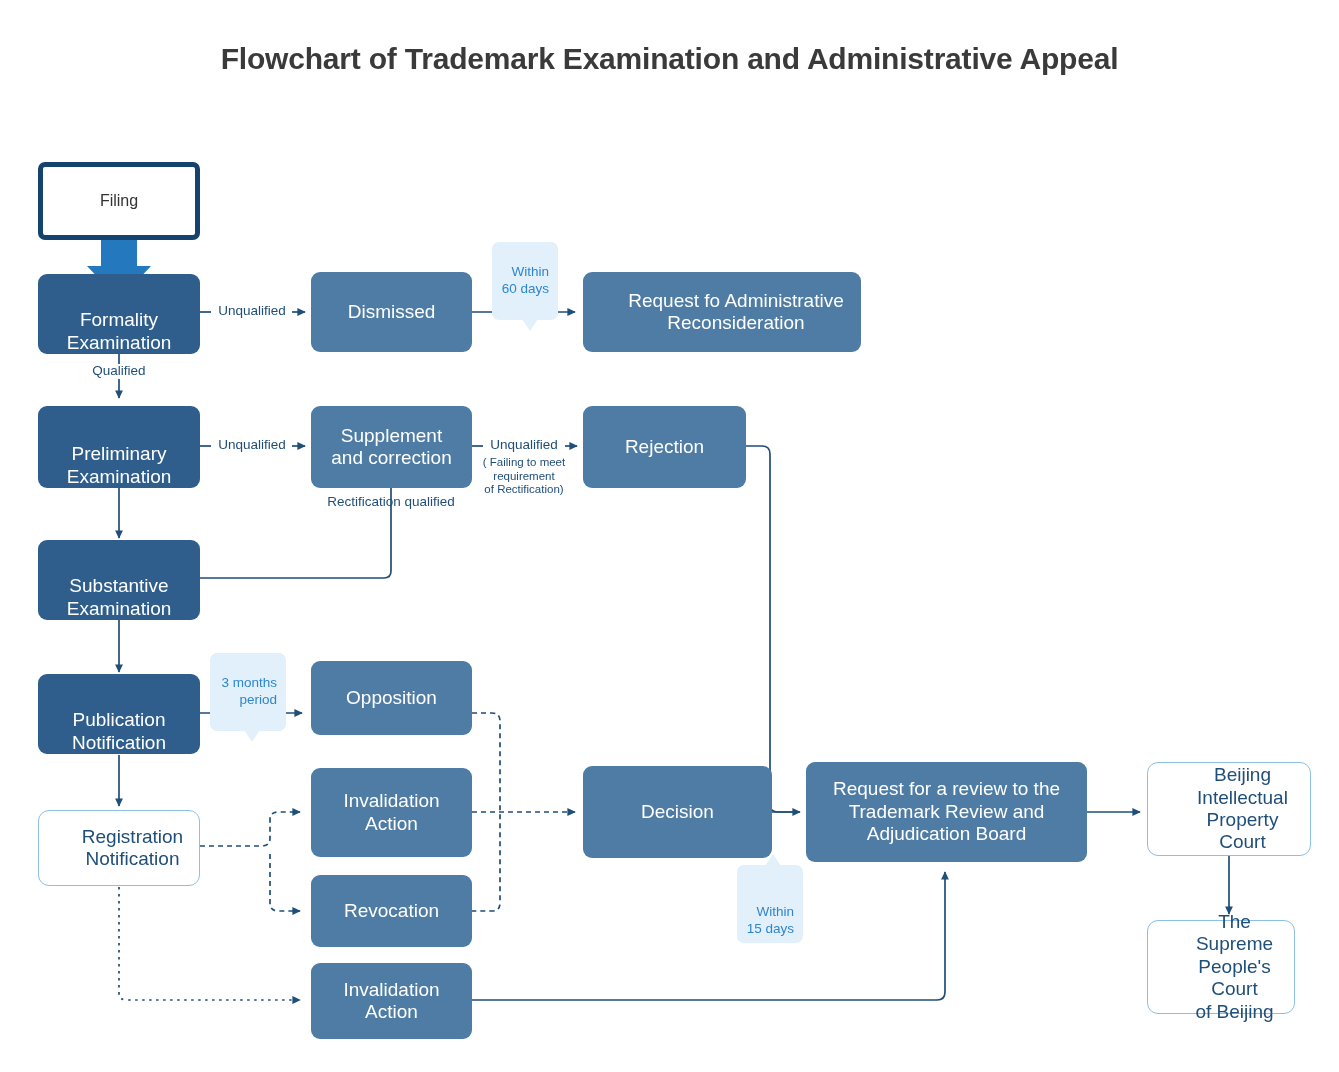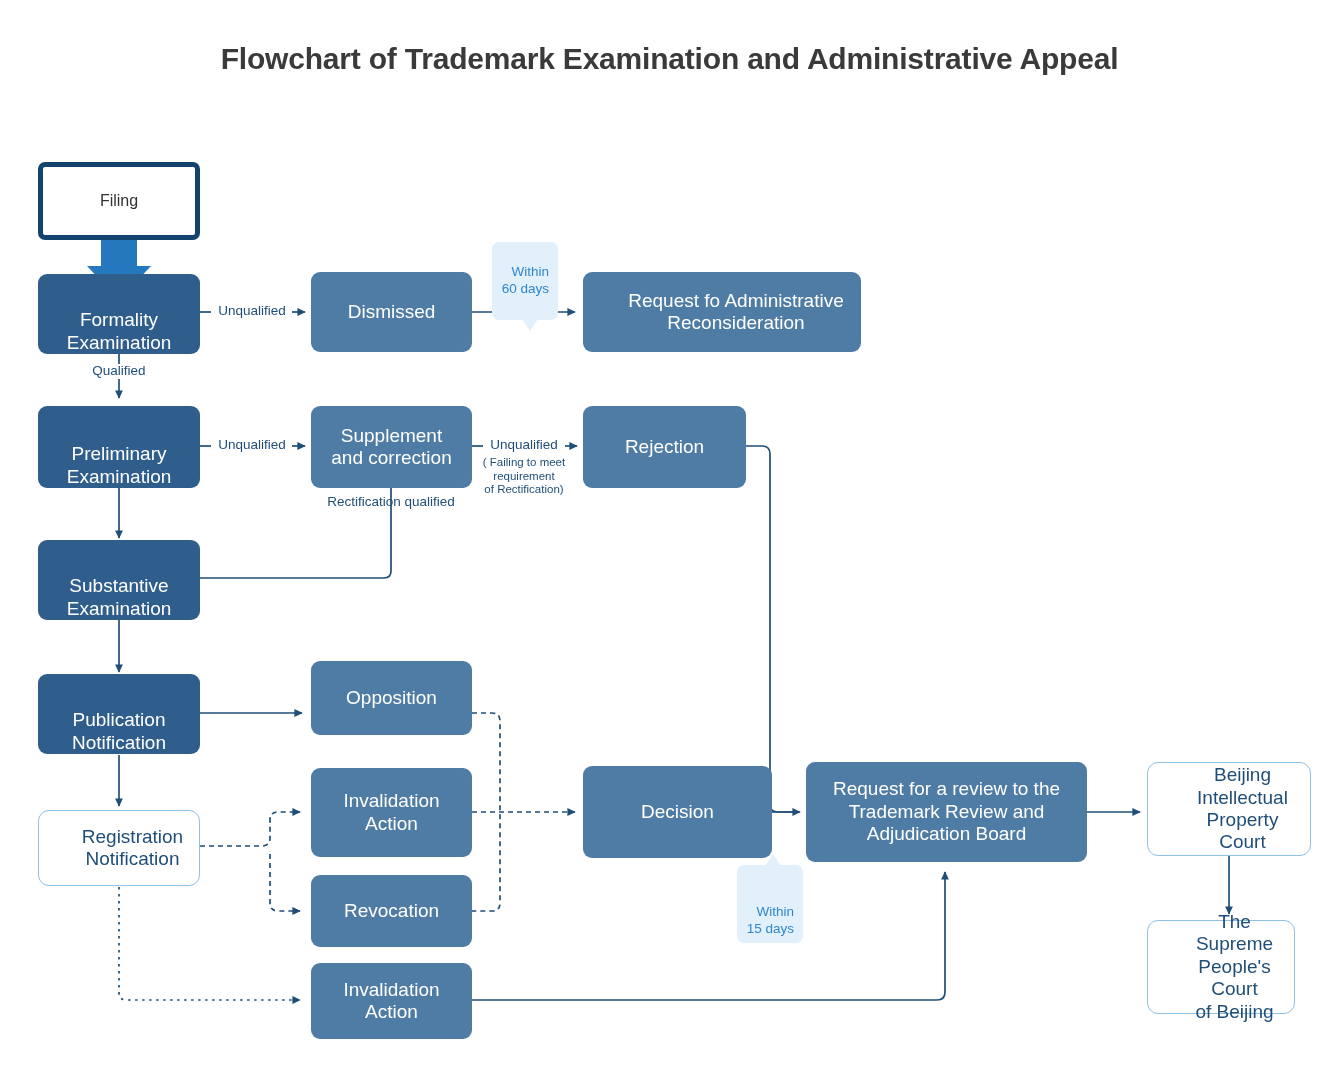--- a/index.html
+++ b/index.html
@@ -313,20 +313,25 @@
 of Rectification)</div>
 
   <div class="edge-label" style="left:308px; top:494px; width:166px;">Rectification qualified</div>
 
   <div class="bubble" style="left:492px; top:242px; width:66px;">
     <span>Within
 60 days</span>
     <span class="tail-down"></span>
   </div>
 
+  <div class="bubble" style="left:210px; top:653px; width:76px;">
+    <span>3 months
+period</span>
+    <span class="tail-down" style="left:34px;"></span>
+  </div>
 
   <div class="bubble" style="left:737px; top:865px; width:66px;">
     <span class="tail-up"></span>
     <span>Within
 15 days</span>
   </div>
 
 </div>
 
 </body></html>

